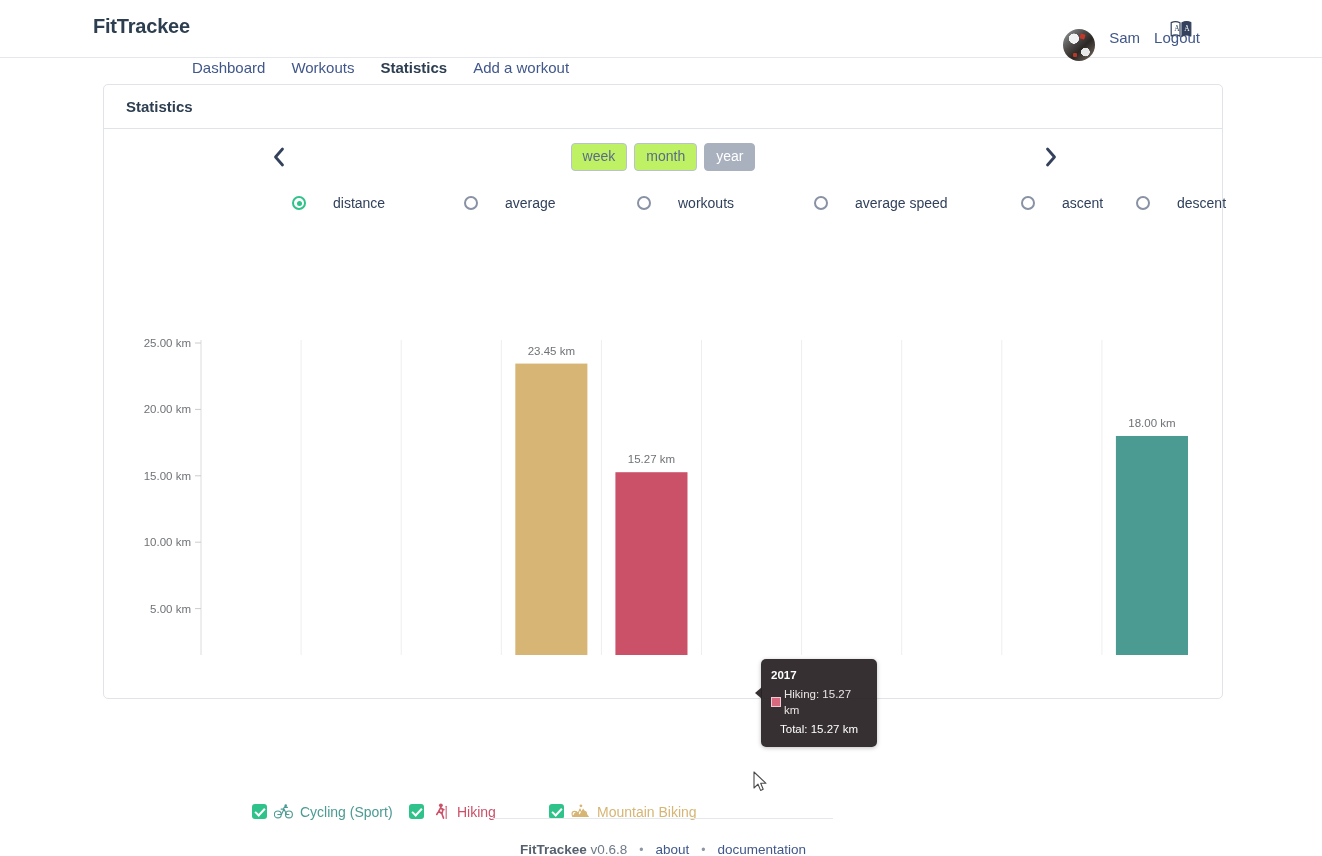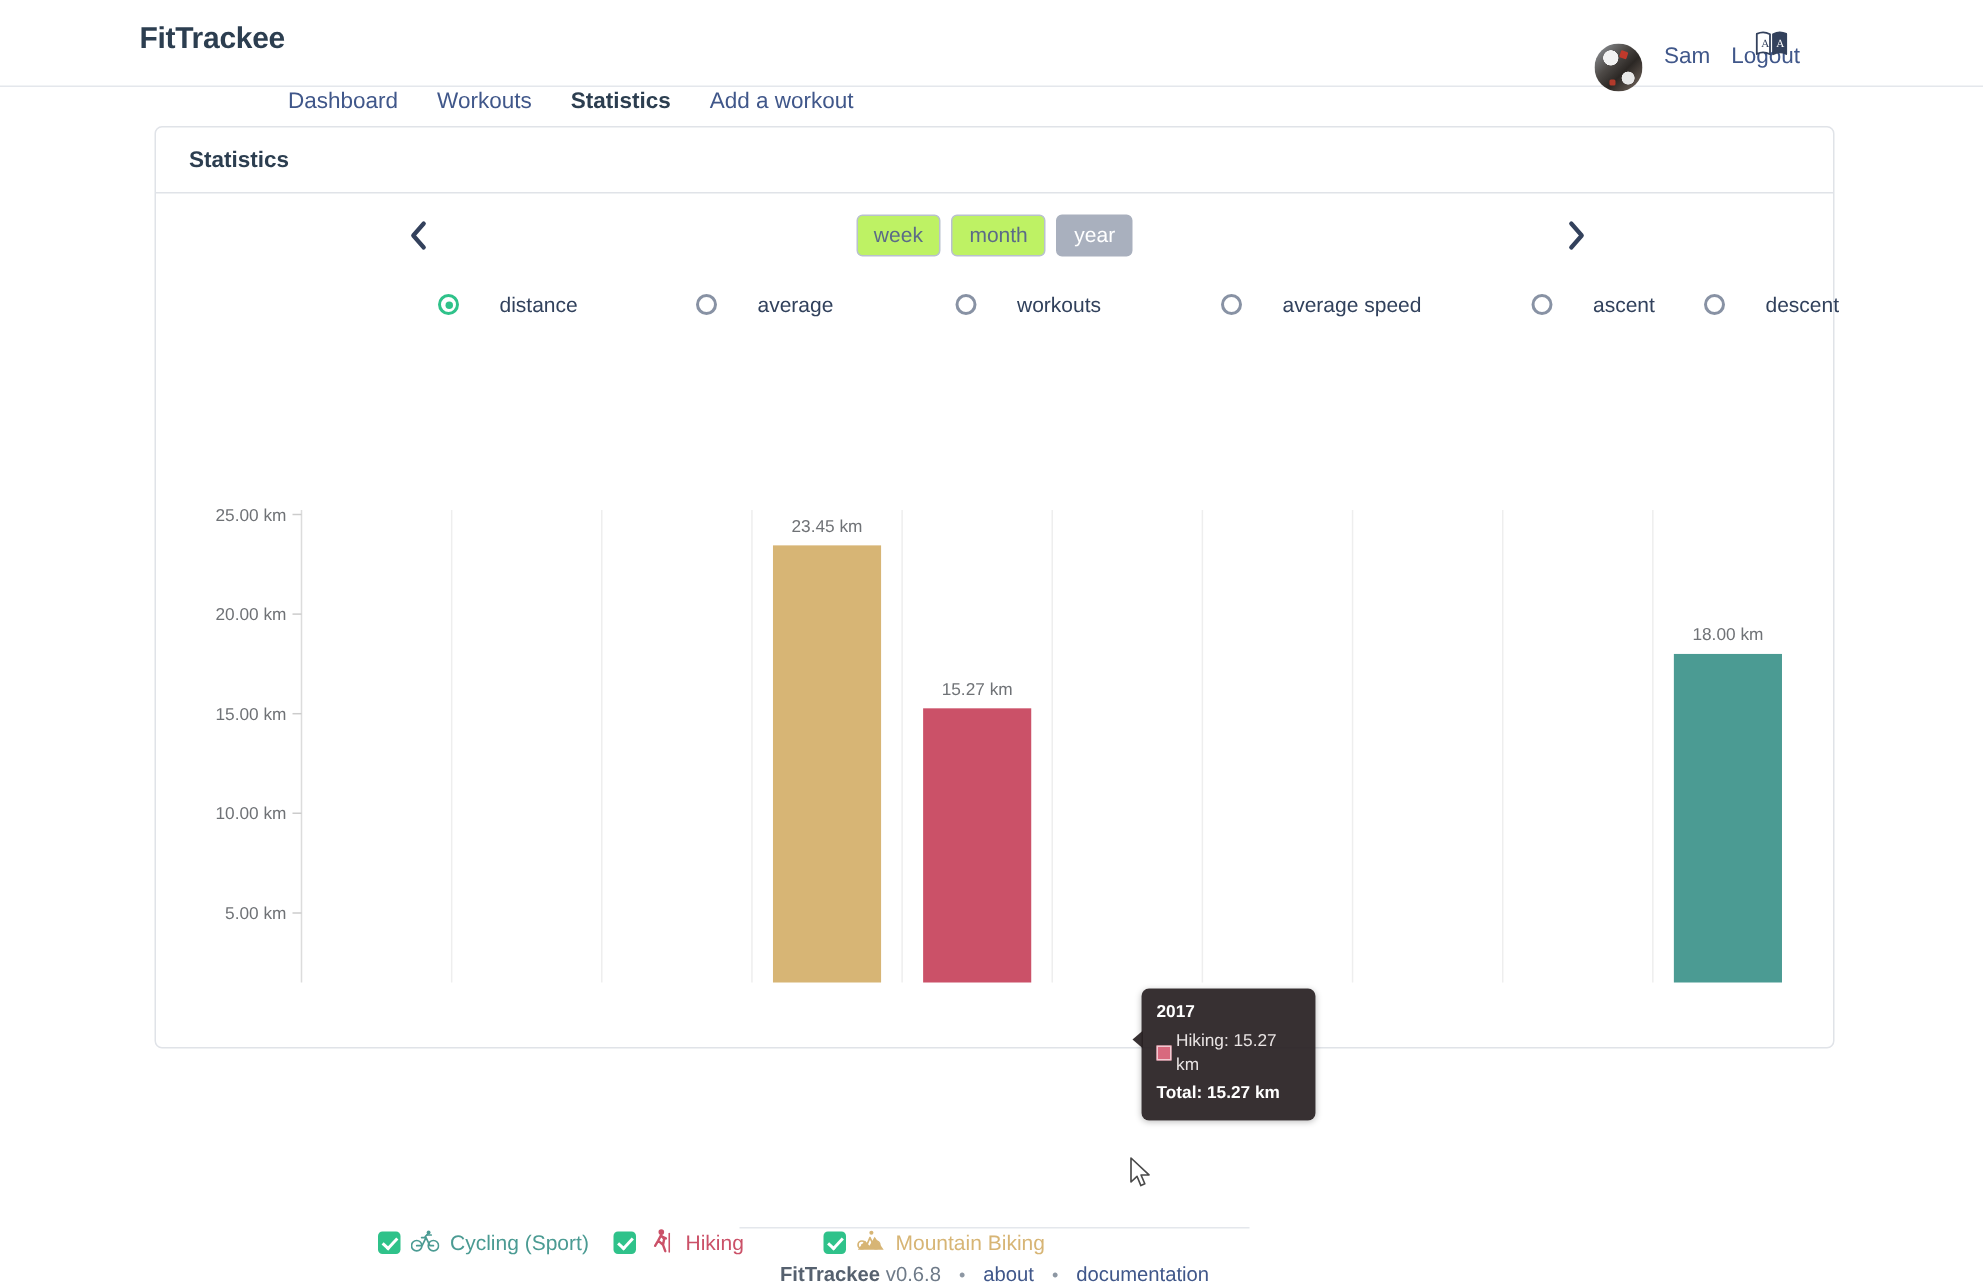--- a/index.html
+++ b/index.html
@@ -161,43 +161,43 @@
     line-height: 1.45;
     box-shadow: 0 1px 4px rgba(0,0,0,0.25);
   }
   .tooltip-title { font-weight: bold; font-size: 11.5px; margin-bottom: 2px; }
   .tooltip-row { display: flex; align-items: center; gap: 3px; color: #e9e4e4; }
   .tt-swatch {
     width: 10px; height: 10px; display: inline-block;
     background: #d8697e; border: 1px solid #f0c9d1;
     flex: 0 0 auto;
   }
-  .tooltip-total { font-weight: bold; margin-top: 2px; }
+  .tooltip-total { font-weight: normal; margin-top: 2px; text-align: center; }
   .tooltip::before {
     content: ""; position: absolute;
     left: -6px; top: 28px;
     border-top: 6px solid transparent;
     border-bottom: 6px solid transparent;
     border-right: 7px solid rgba(40,32,34,0.93);
   }
 
   
   .cursor {
     position: absolute; left: 649px; top: 536px;
     width: 16px; height: 22px;
   }
 
   
   .legend {
     position: absolute; left: 0; top: 568px;
     width: 1120px; height: 40px;
   }
   .legend-item {
-    position: absolute; top: 16px;
-    display: flex; align-items: flex-end; gap: 7px;
+    position: absolute; top: 0;
+    display: flex; align-items: center; gap: 7px;
     cursor: pointer;
   }
   .legend-check {
     width: 15px; height: 15px; border-radius: 3px;
     background: #2fc28a;
     position: relative; flex: 0 0 auto;
   }
   .legend-check::after {
     content: ""; position: absolute;
     left: 4.5px; top: 1.5px;

